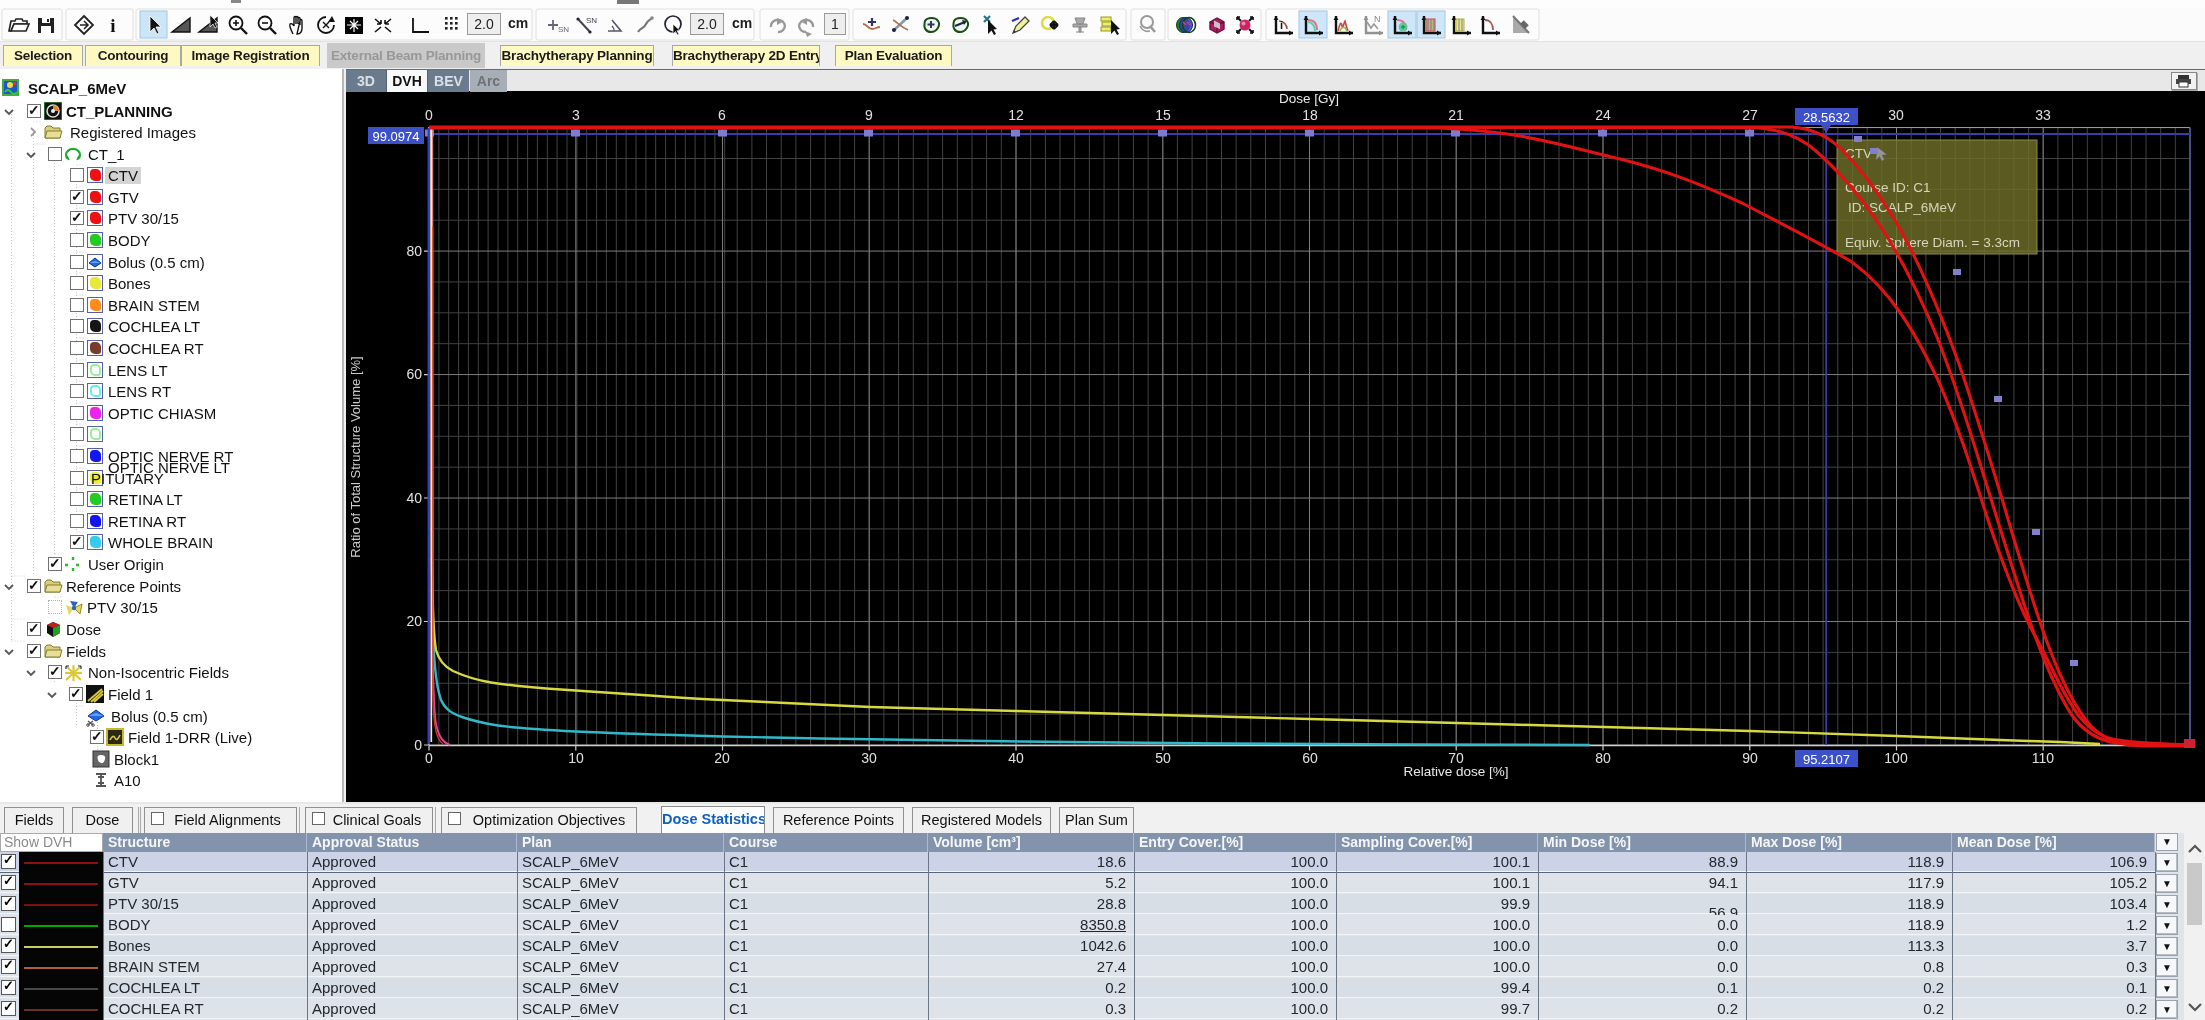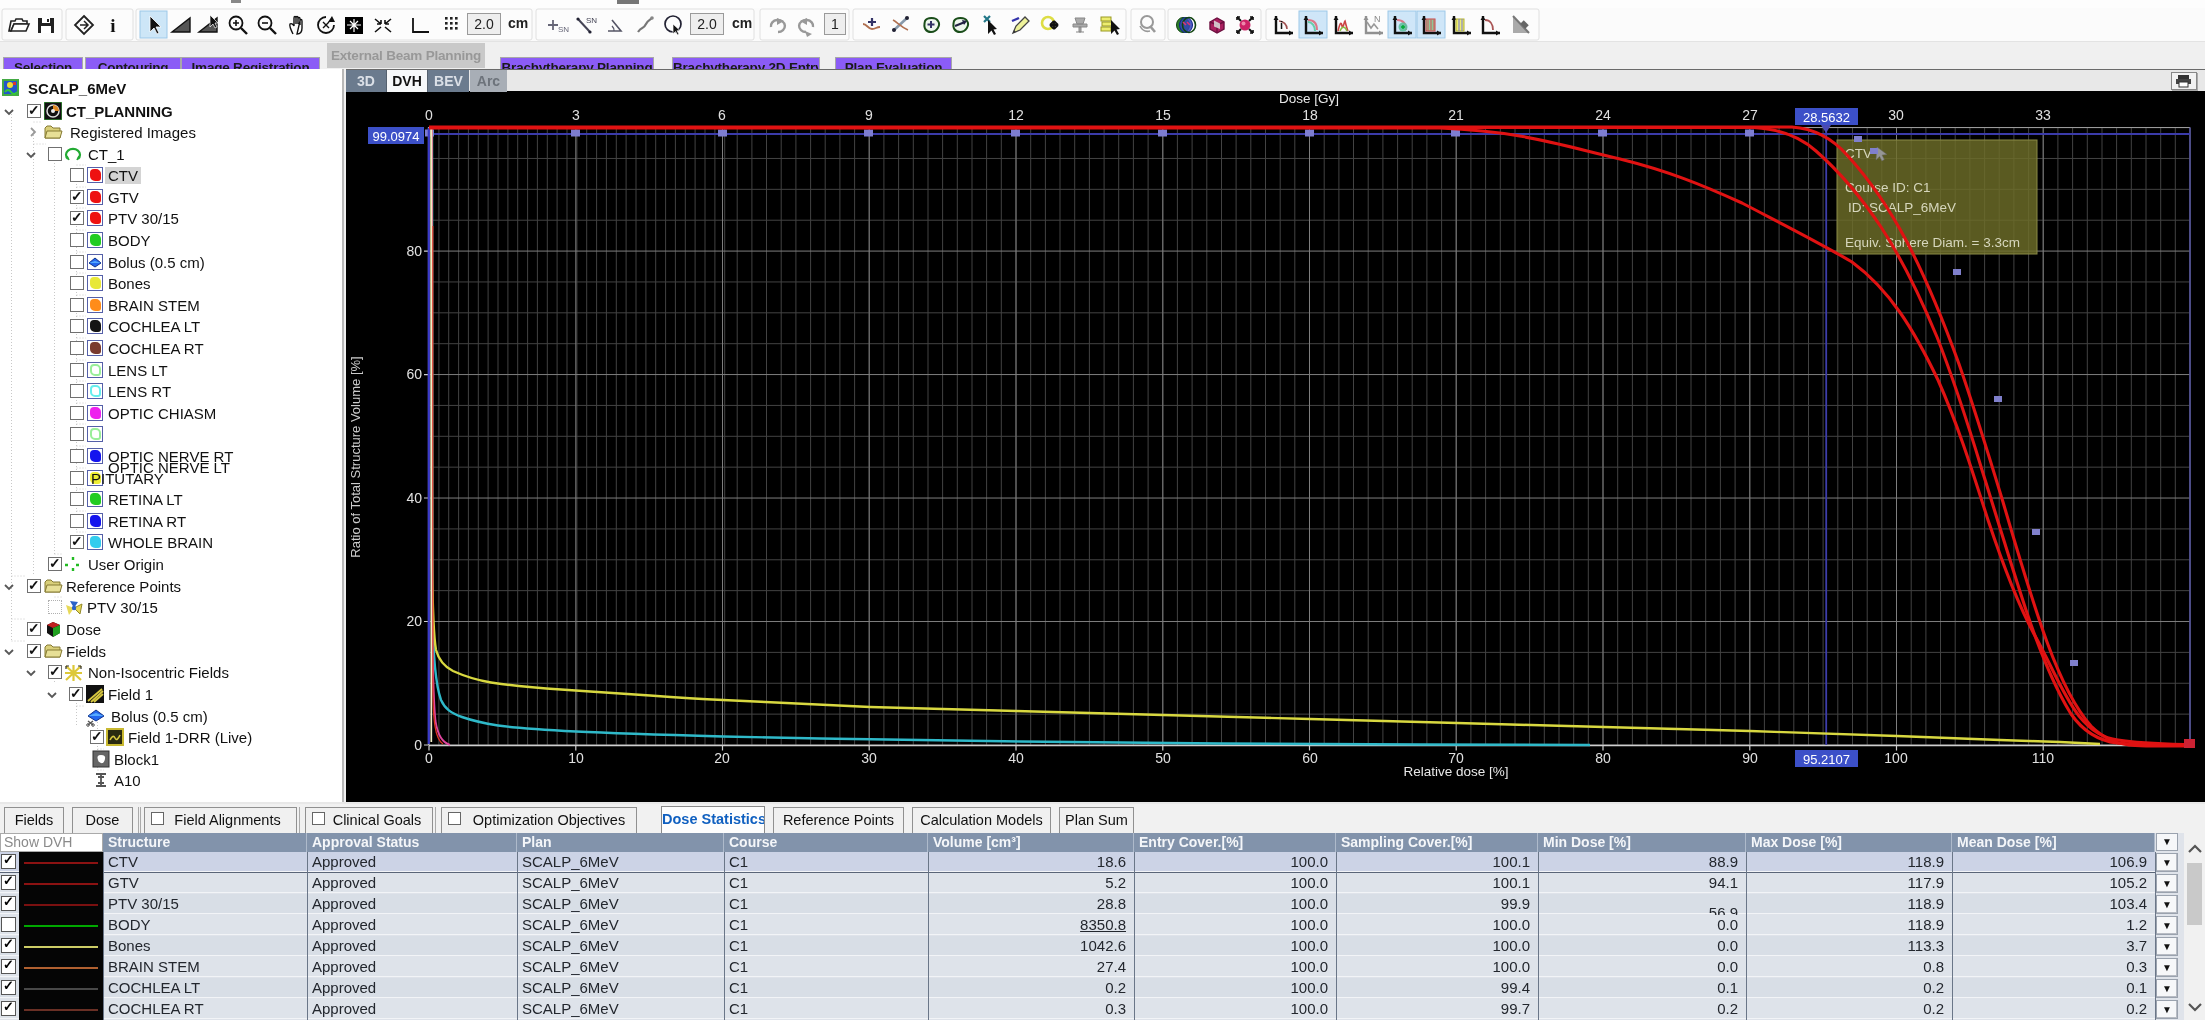--- a/index.html
+++ b/index.html
@@ -7,21 +7,21 @@
     font-family:"Liberation Sans", sans-serif; }
   .abs { position:absolute; }
   #page { position:relative; width:2205px; height:1020px; filter:blur(0.5px); }
   
   #topstrip { left:0; top:0; width:2205px; height:8px; background:#fdfdfd; }
   #toolbar { left:0; top:8px; width:2205px; height:34px; background:#fbfbfb; border-bottom:1px solid #e3e3e3; }
   .tbox { position:absolute; top:5px; height:22px; background:#fff; border:1px solid #9a9a9a; font-size:14px; color:#222; text-align:center; line-height:20px; }
   .tlbl { position:absolute; top:7px; font-size:14px; color:#222; font-weight:bold; }
   
   #wtabs { left:0; top:43px; width:2205px; height:26px; background:#f0f0f0; }
-  .wtab { position:absolute; top:14px; height:21px; background:#8b5cf6; border:1px solid #a8a8a8; border-bottom:none; color:#1a1a1a; font-size:13.5px; font-weight:bold; text-align:center; white-space:nowrap; overflow:hidden; letter-spacing:-0.2px; }
+  .wtab { position:absolute; top:2px; height:21px; background:#fef9c3; border:1px solid #a8a8a8; border-bottom:none; color:#1a1a1a; font-size:13.5px; font-weight:bold; text-align:center; white-space:nowrap; overflow:hidden; letter-spacing:-0.2px; }
   .wtab.dis { background:#c9c9c9; color:#989898; border:none; height:25px; top:0px; }
   
   #leftpane { left:0; top:69px; width:344px; height:733px; background:#ffffff; border-right:2px solid #b8b8b8; }
   #chartpane { left:346px; top:69px; width:1859px; height:733px; background:#000; }
   #chead { left:346px; top:69px; width:1859px; height:22px; background:#e8e8e8; border-top:1px solid #6a6a6a; }
   .vbtn { position:absolute; top:0; height:22px; font-size:14px; font-weight:bold; text-align:center; line-height:22px; }
   
   .trow { position:absolute; height:22px; font-size:15px; color:#111; white-space:nowrap; }
   .trow .txt { position:absolute; top:2px; }
   .cb { position:absolute; top:3px; width:14px; height:14px; background:#fff; border:1px solid #707070; }
@@ -784,21 +784,21 @@
     <div class="btab" style="left:4px;width:60px;line-height:24px;">Fields</div>
     <div class="btab" style="left:72px;width:61px;line-height:24px;">Dose</div>
     <div style="position:absolute;left:138px;top:3px;width:3px;height:26px;border-left:1px solid #aaa;border-right:1px solid #aaa;"></div>
     <div class="btab" style="left:144px;width:153px;line-height:24px;"><span class="bchk" style="left:6px;"></span><span style="margin-left:14px;">Field Alignments</span></div>
     <div style="position:absolute;left:299px;top:3px;width:3px;height:26px;border-left:1px solid #aaa;"></div>
     <div class="btab" style="left:305px;width:128px;line-height:24px;"><span class="bchk" style="left:6px;"></span><span style="margin-left:16px;">Clinical Goals</span></div>
     <div style="position:absolute;left:435px;top:3px;width:3px;height:26px;border-left:1px solid #aaa;"></div>
     <div class="btab" style="left:441px;width:196px;line-height:24px;"><span class="bchk" style="left:6px;"></span><span style="margin-left:20px;">Optimization Objectives</span></div>
     <div class="btab" style="left:661px;width:104px;line-height:25px;background:#fdfdfd;border-color:#8a8a8a;color:#1060c0;font-weight:bold;top:2px;height:28px;">Dose Statistics</div>
     <div class="btab" style="left:773px;width:131px;line-height:24px;">Reference Points</div>
-    <div class="btab" style="left:912px;width:139px;line-height:24px;">Calculation Models</div>
+    <div class="btab" style="left:912px;width:139px;line-height:24px;">Registered Models</div>
     <div class="btab" style="left:1059px;width:75px;line-height:24px;">Plan Sum</div>
   </div>
   <div class="abs" id="tbl">
     <div style="position:absolute;left:0;top:0;width:103px;height:19px;background:#fff;border:1px solid #aaa;color:#8a8a8a;font-size:14px;line-height:17px;padding-left:3px;">Show DVH</div>
     <div class="th" style="left:103px;width:204px;">Structure</div>
     <div class="th" style="left:307px;width:210px;">Approval Status</div>
     <div class="th" style="left:517px;width:207px;">Plan</div>
     <div class="th" style="left:724px;width:204px;">Course</div>
     <div class="th" style="left:928px;width:206px;">Volume [cm³]</div>
     <div class="th" style="left:1134px;width:202px;">Entry Cover.[%]</div>

